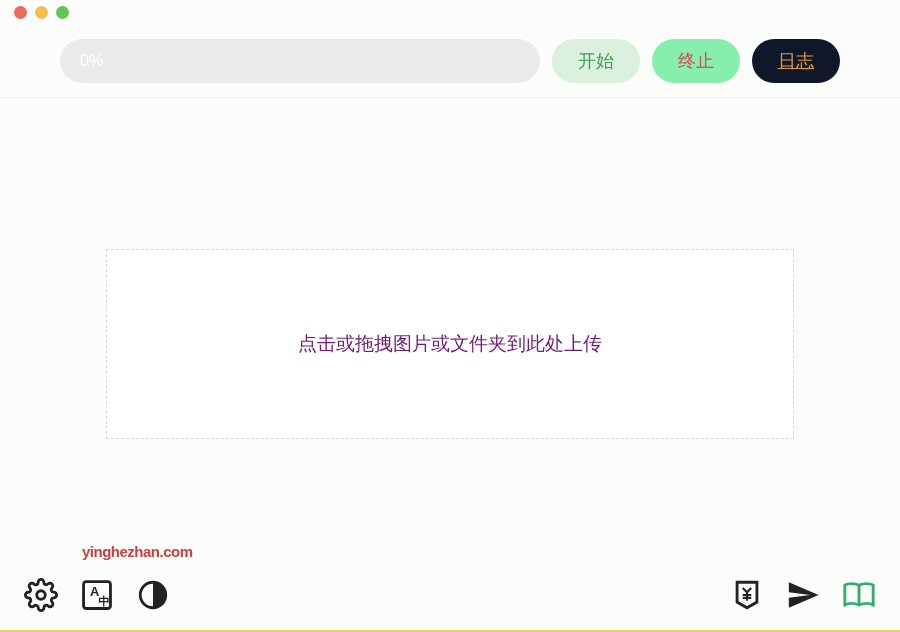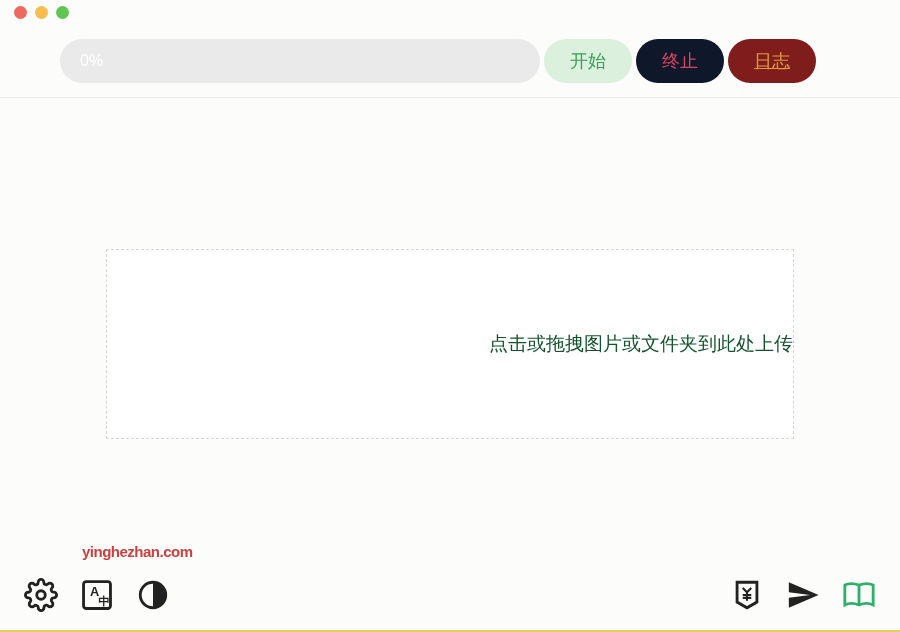--- a/index.html
+++ b/index.html
@@ -25,21 +25,21 @@
       border-radius: 50%;
     }
     .tl-close { background: #ed6a5e; }
     .tl-min { background: #f5be4f; }
     .tl-max { background: #61c554; }
     .toolbar {
       height: 74px;
       display: flex;
       align-items: center;
       padding: 0 16px 0 60px;
-      gap: 4px;
+      gap: 12px;
       border-bottom: 1px solid #eeeeee;
     }
     .progress-bar {
       flex: 1;
       max-width: 480px;
       height: 44px;
       background: #eaeaea;
       border-radius: 22px;
       display: flex;
       align-items: center;
@@ -54,38 +54,38 @@
       border-radius: 22px;
       border: none;
       font-size: 18px;
       font-weight: 500;
       cursor: pointer;
       display: flex;
       align-items: center;
       justify-content: center;
     }
     .btn-start { background: #dcf0de; color: #3aa056; }
-    .btn-stop { background: #0f172a; color: #d94560; }
-    .btn-log { background: #7f1d1d; color: #e09a3d; text-decoration: underline; }
+    .btn-stop { background: #86efac; color: #d94560; }
+    .btn-log { background: #0f172a; color: #e09a3d; text-decoration: underline; }
     .main-area {
       height: calc(100% - 24px - 74px - 70px);
       display: flex;
       align-items: center;
       justify-content: center;
       padding: 20px;
     }
     .dropzone {
       width: 688px;
       height: 190px;
       border: 1px dashed #d8d8d8;
       background: #ffffff;
       display: flex;
       align-items: center;
-      justify-content: flex-end;
-      color: #14532d;
+      justify-content: center;
+      color: #701a75;
       font-size: 19px;
       cursor: pointer;
       margin-top: 30px;
     }
     .bottom-bar {
       position: absolute;
       bottom: 0;
       left: 0;
       right: 0;
       height: 70px;

